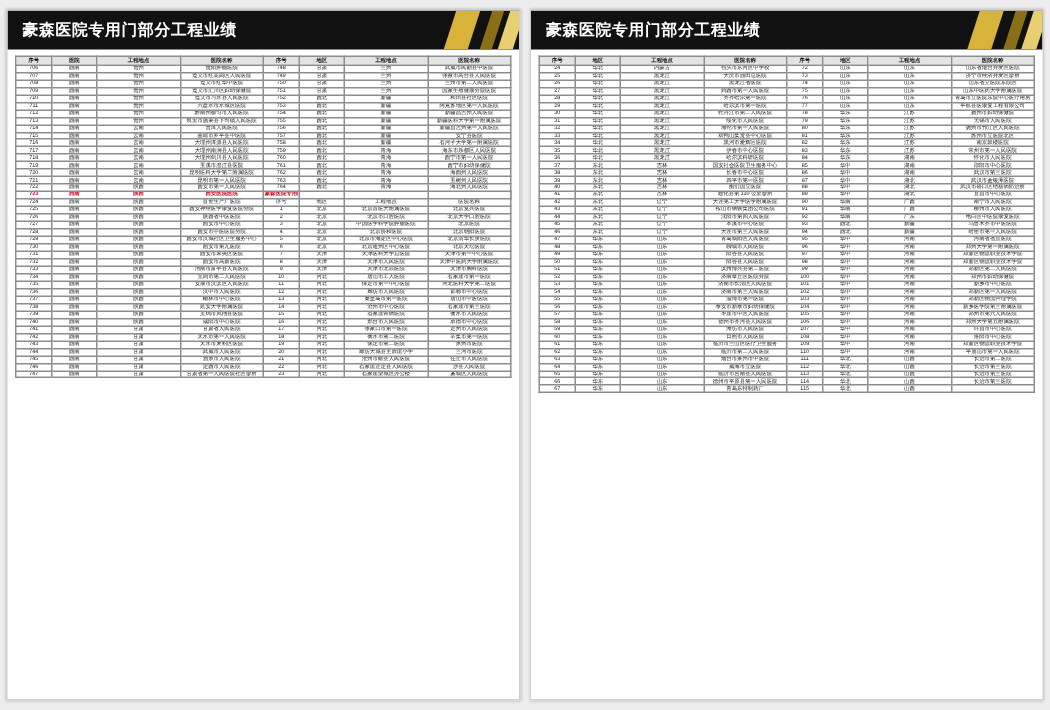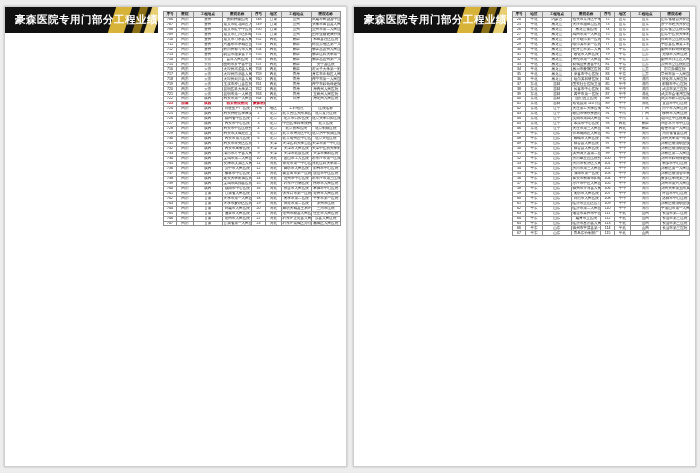--- a/index.html
+++ b/index.html
@@ -18,20 +18,21 @@
     padding:6px 4px;
     box-sizing:border-box;
     background:#ededed;
   }
   .panel{
     flex:1 1 0;
     background:#ffffff;
     border:1px solid #cfcfcf;
     box-shadow:0 0 2px rgba(0,0,0,.25);
     display:flex;
+    flex-direction:column;
     overflow:hidden;
     box-sizing:border-box;
   }
   .banner{
     height:26px;
     background:#111111;
     color:#ffffff;
     display:flex;
     align-items:center;
     padding-left:10px;

